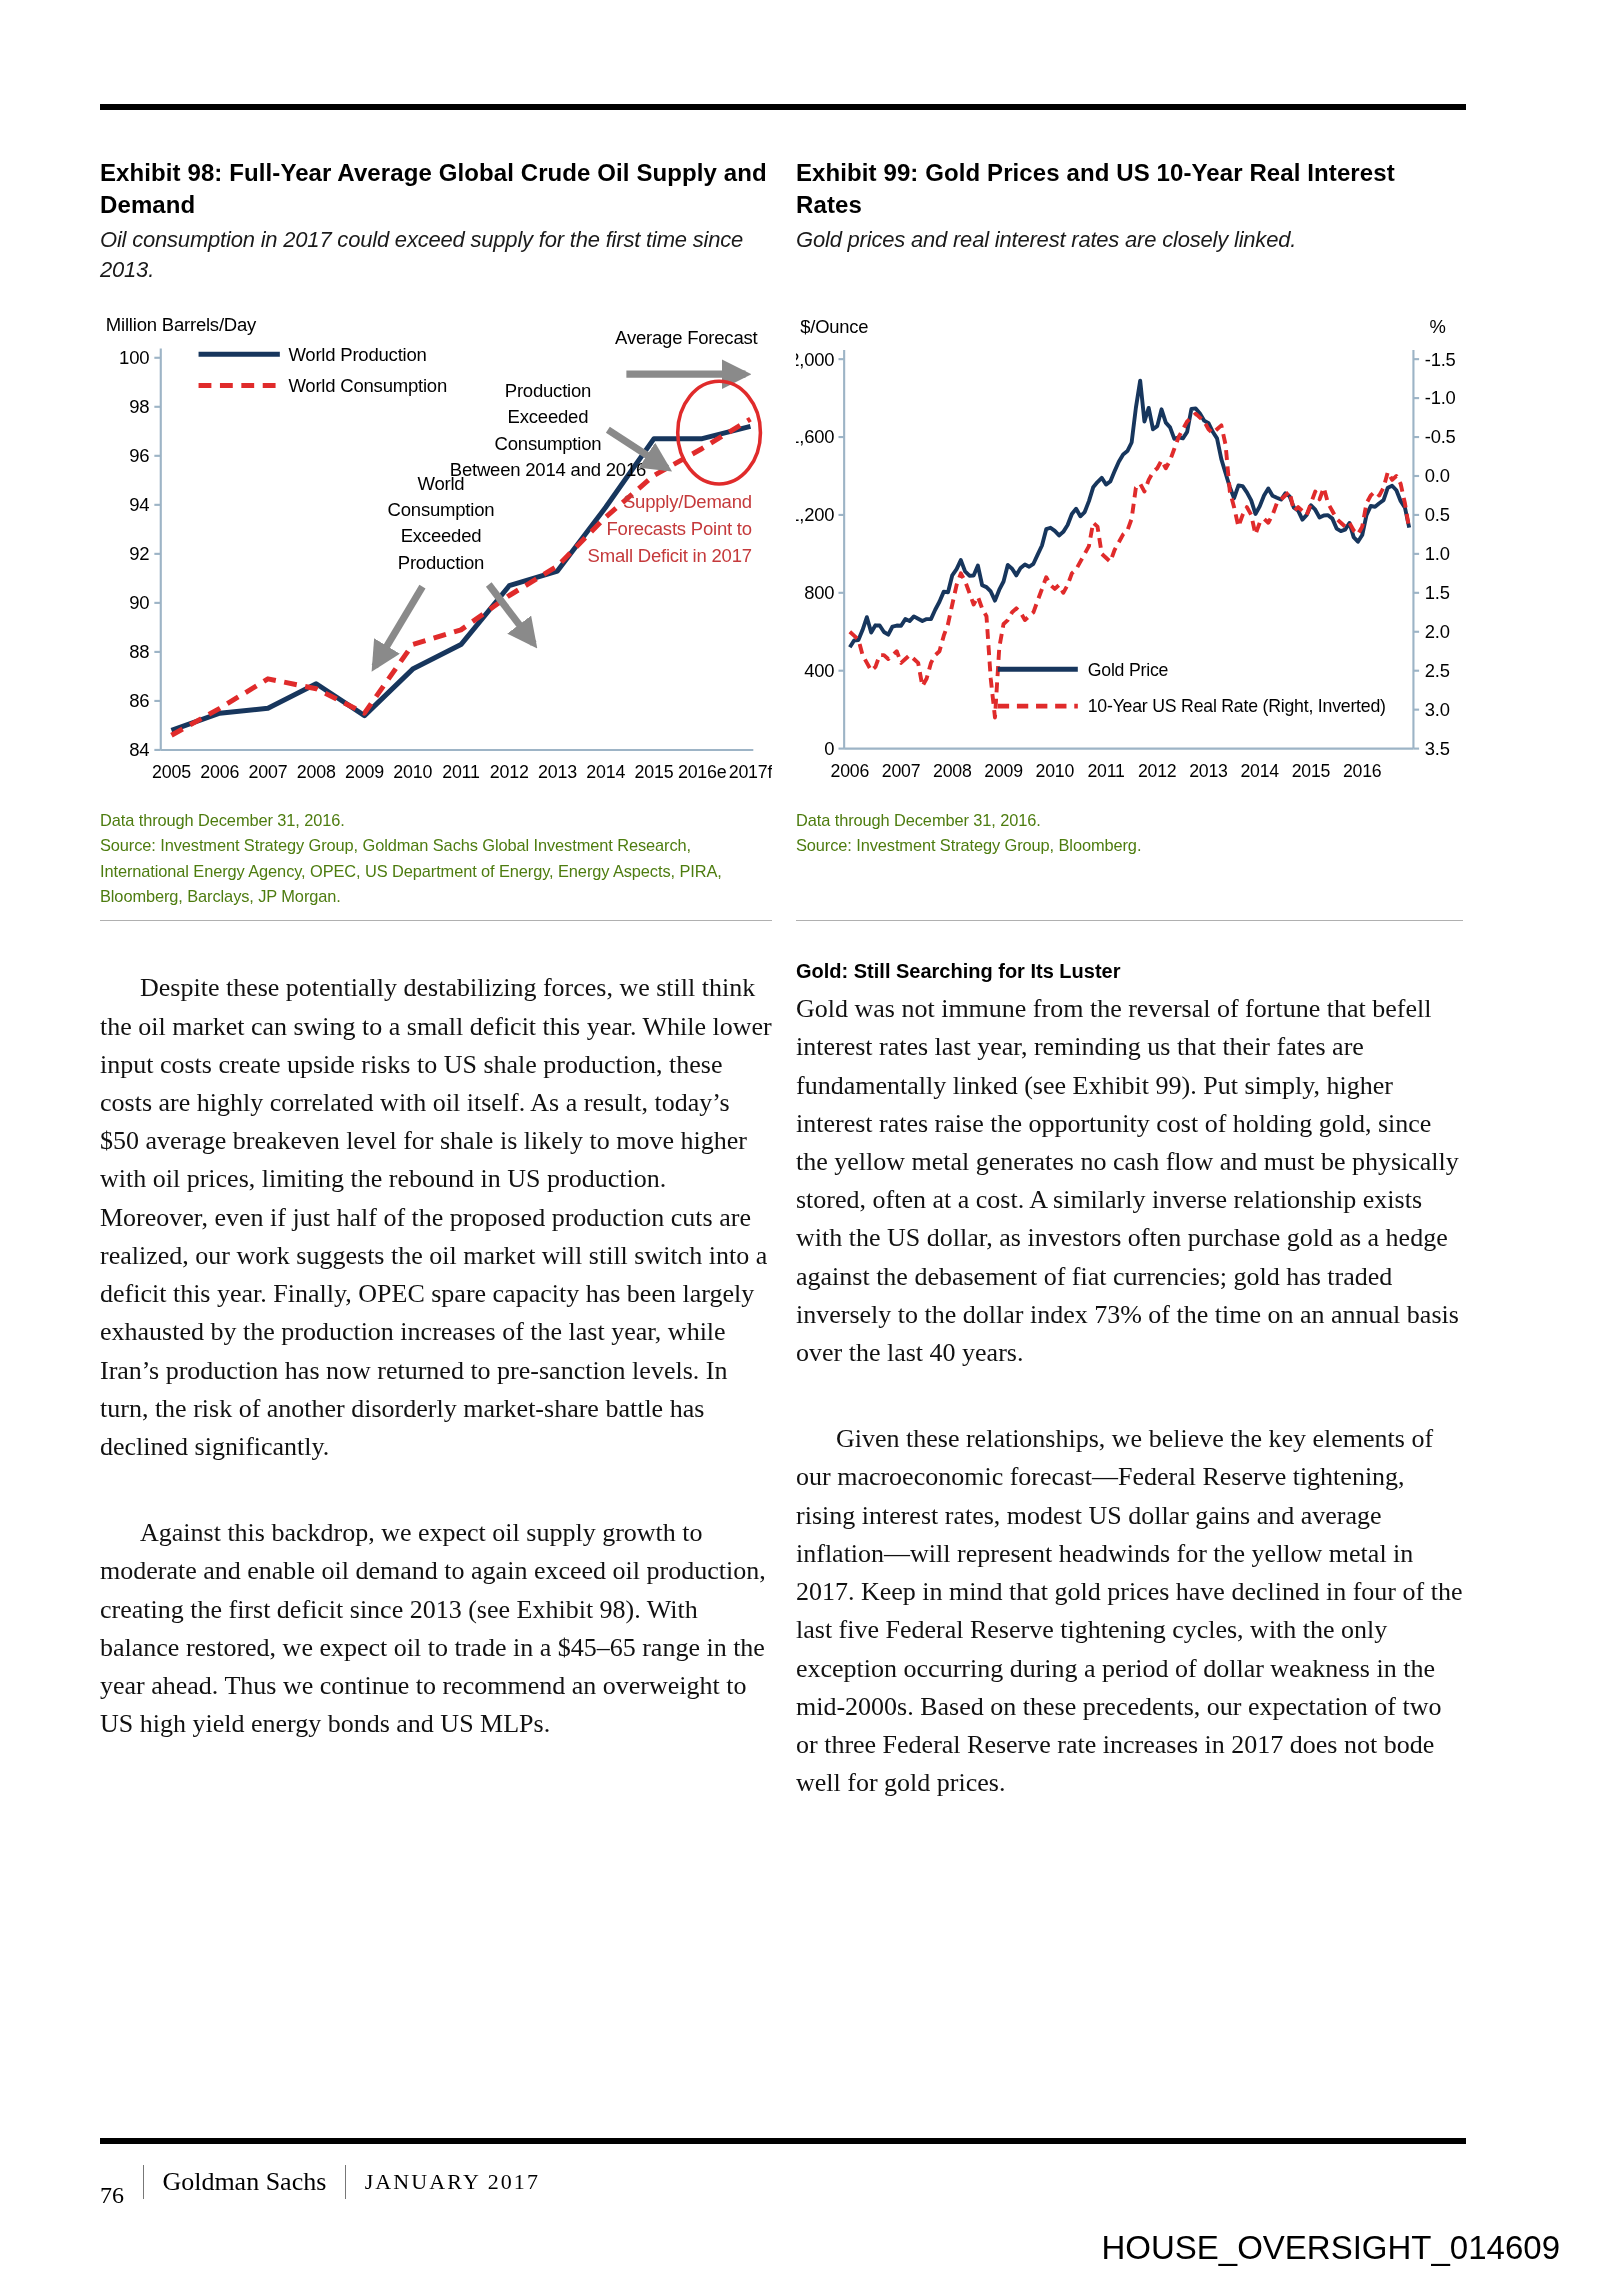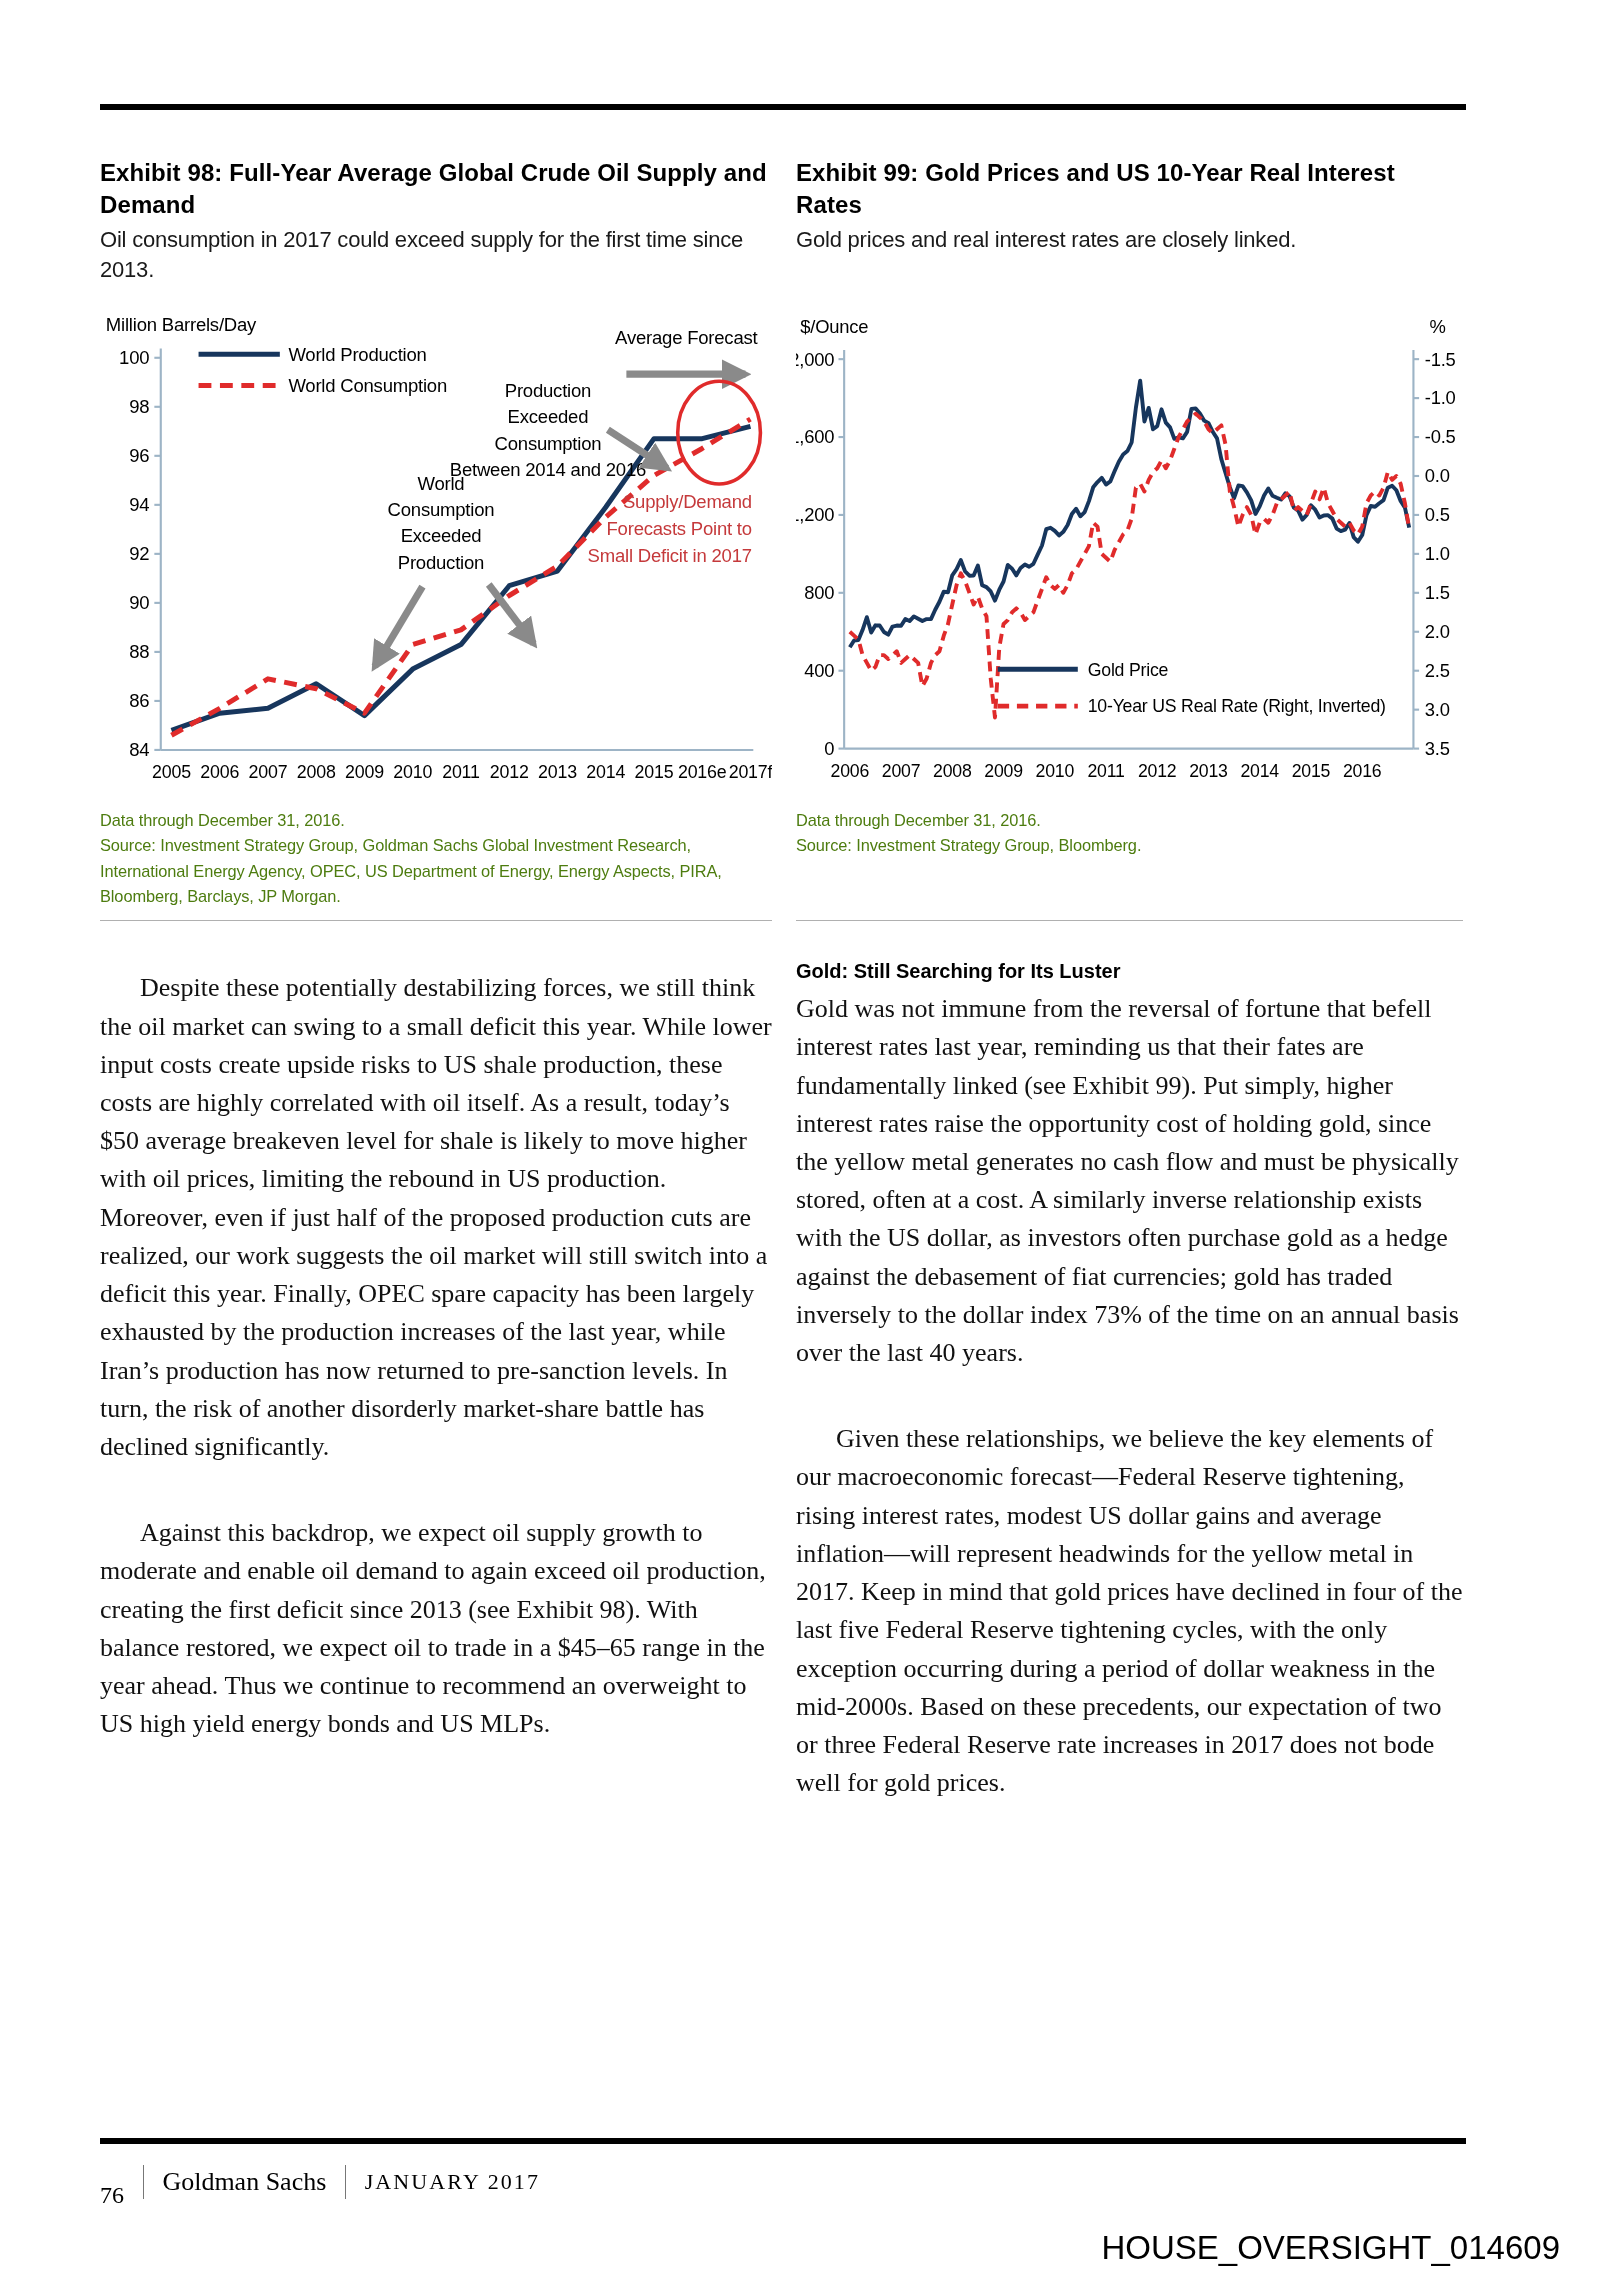--- a/index.html
+++ b/index.html
@@ -9,21 +9,21 @@
   }
   .top-rule { position:absolute; left:100px; top:104px; width:1366px; height:5.7px; background:#000000; }
   .col { position:absolute; top:157px; }
   .col-left  { left:100px;  width:672px; }
   .col-right { left:796px; width:667px; }
   .head { height:153px; }
   .exhibit-title {
     font-weight:bold; font-size:24px; line-height:1.32; letter-spacing:0.1px; color:#000;
   }
   .exhibit-subtitle {
-    font-size:22px; line-height:1.4; letter-spacing:-0.2px; color:#1a1a1a; margin-top:4.3px;
+    font-size:22px; line-height:1.4; letter-spacing:-0.2px; color:#1a1a1a; margin-top:4.3px;font-style:italic;
   }
   .chart { display:block; width:100%; height:492px; }
   .source { margin-top:5.7px; height:108px; font-size:16.4px; line-height:1.55; letter-spacing:-0.1px; color:#4d7c0f; }
   .divider { height:1.4px; background:#b0b0b0; margin-top:4.3px; }
   .body { margin-top:37px; font-family:"Liberation Serif", serif; font-size:26px; line-height:1.47; color:#111; text-align:left; }
   .body p { margin:0; }
   .body p.indent { text-indent:40px;margin-top:48px; }
   .section-heading {
     font-family:"Liberation Sans", sans-serif; font-weight:bold; font-size:20px; line-height:1.3;
     margin:0 0 5.7px 0; color:#000;

